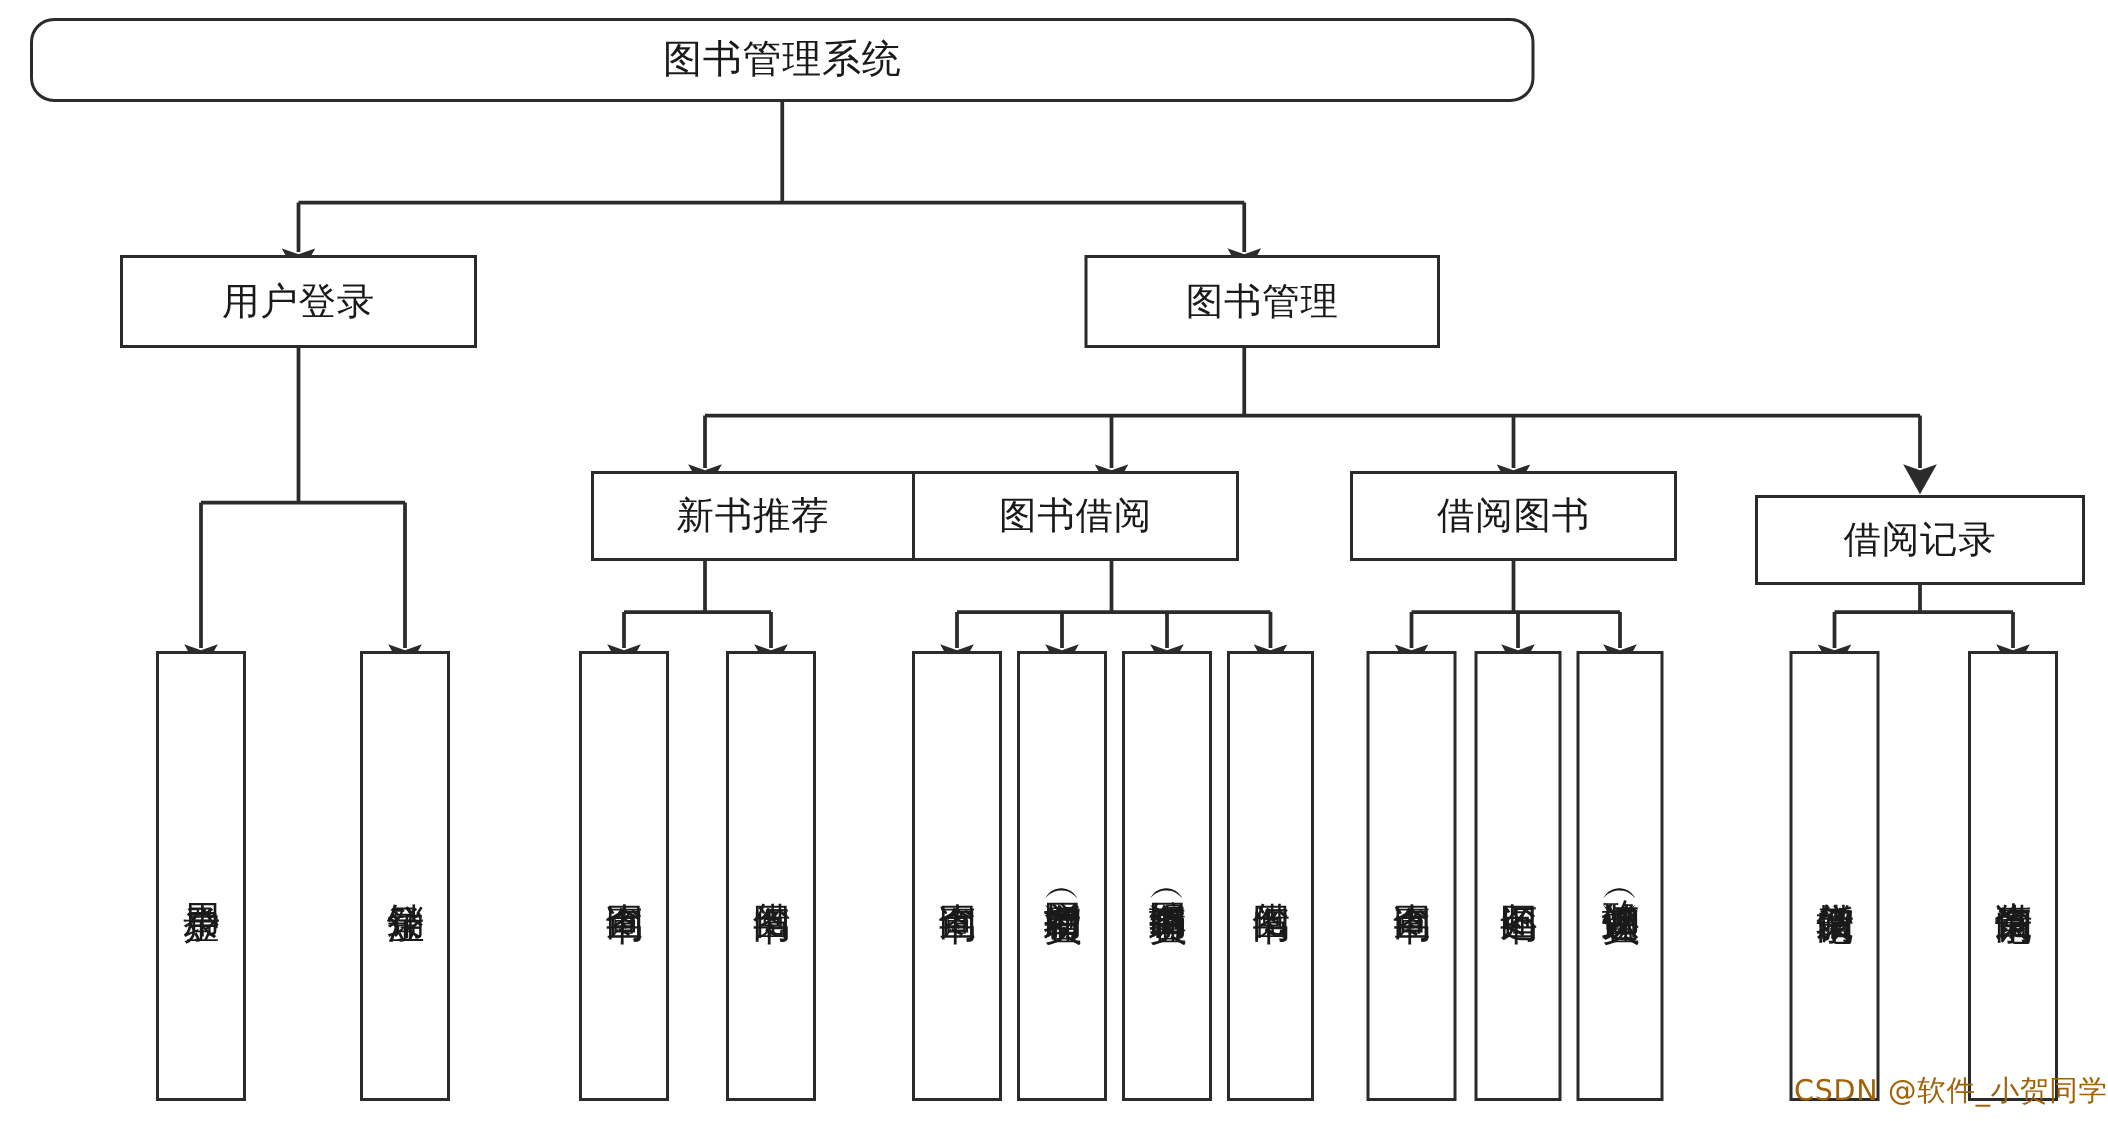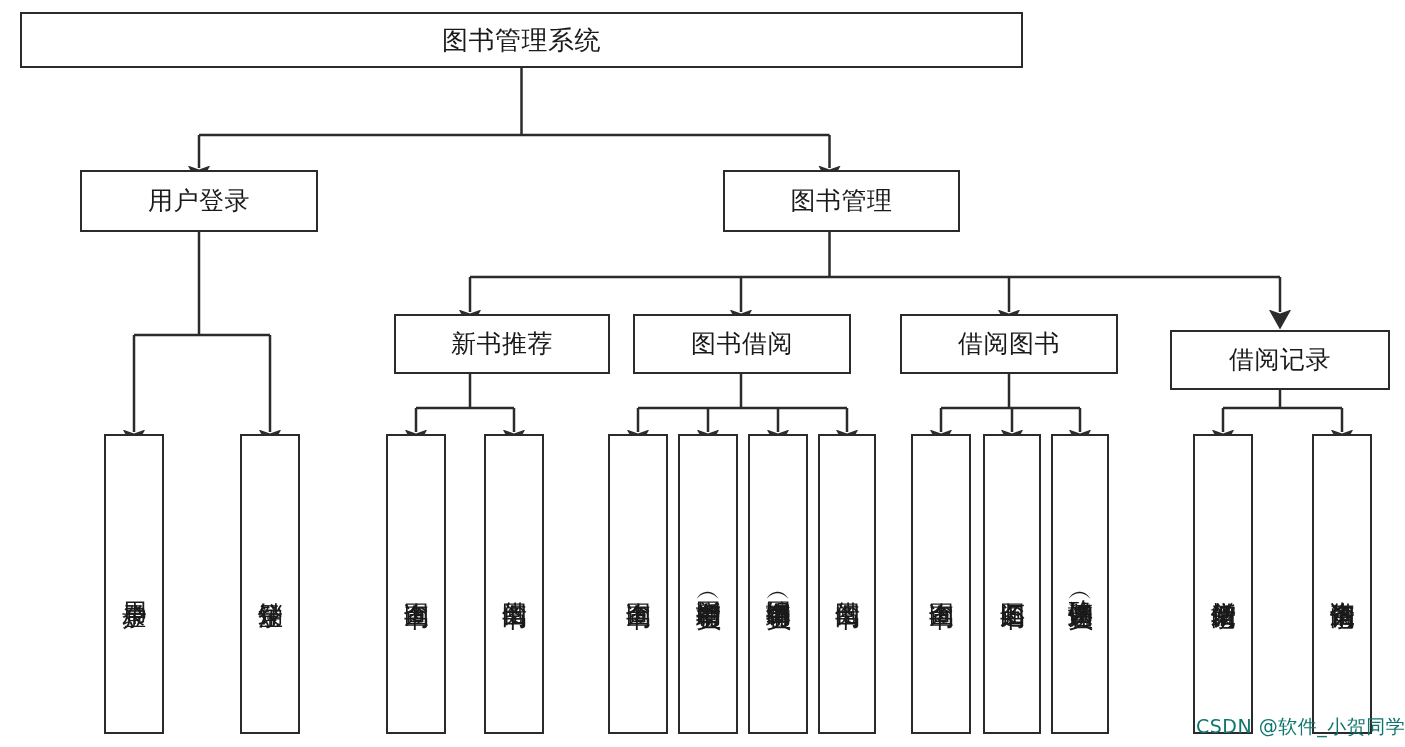--- a/index.html
+++ b/index.html
@@ -55,21 +55,21 @@
   .node.vertical .label {
     writing-mode: vertical-rl;
     text-orientation: upright;
     font-size: 25px;
     line-height: 1.12;
     letter-spacing: 1px;
     max-height: 268px;
   }
   .watermark {
     position: absolute;
-    color: #0f766e;
+    color: #a16207;
     font-size: 19px;
     white-space: nowrap;
     letter-spacing: 0.5px;
     font-family: "DejaVu Sans", "Liberation Sans", sans-serif;
   }
 </style>
 </head>
 <body>
 
 <div id="canvas">
@@ -109,33 +109,33 @@
         <line x1="941" y1="408" x2="941" y2="432" stroke="#2b2b2b" stroke-width="2.5" marker-end="url(#arrowhead)"></line>
         <line x1="1012" y1="408" x2="1012" y2="432" stroke="#2b2b2b" stroke-width="2.5" marker-end="url(#arrowhead)"></line>
         <line x1="1080" y1="408" x2="1080" y2="432" stroke="#2b2b2b" stroke-width="2.5" marker-end="url(#arrowhead)"></line>
         <line x1="1280" y1="374" x2="1280" y2="408" stroke="#2b2b2b" stroke-width="2.5"></line>
         <line x1="1223" y1="408" x2="1342" y2="408" stroke="#2b2b2b" stroke-width="2.5"></line>
         <line x1="1223" y1="408" x2="1223" y2="432" stroke="#2b2b2b" stroke-width="2.5" marker-end="url(#arrowhead)"></line>
         <line x1="1342" y1="408" x2="1342" y2="432" stroke="#2b2b2b" stroke-width="2.5" marker-end="url(#arrowhead)"></line>
       </g>
   </svg>
   <div id="nodes-layer">
-      <div class="node horizontal title" style="left: 20px; top: 12px; width: 1003px; height: 56px;">
+      <div class="node horizontal title" style="left: 20px; top: 12px; width: 1003px; height: 56px; border-radius: 16px;">
         <span class="label">图书管理系统</span>
       </div>
       <div class="node horizontal" style="left: 80px; top: 170px; width: 238px; height: 62px;">
         <span class="label">用户登录</span>
       </div>
       <div class="node horizontal" style="left: 711px; top: 170px; width: 237px; height: 62px; margin-left: 12px;">
         <span class="label">图书管理</span>
       </div>
       <div class="node horizontal" style="left: 362px; top: 314px; width: 216px; height: 60px; margin-left: 32px;">
         <span class="label">新书推荐</span>
       </div>
-      <div class="node horizontal" style="left: 633px; top: 314px; width: 218px; height: 60px;">
+      <div class="node horizontal" style="left: 608px; top: 314px; width: 218px; height: 60px;">
         <span class="label">图书借阅</span>
       </div>
       <div class="node horizontal" style="left: 900px; top: 314px; width: 218px; height: 60px;">
         <span class="label">借阅图书</span>
       </div>
       <div class="node horizontal" style="left: 1170px; top: 330px; width: 220px; height: 60px;">
         <span class="label">借阅记录</span>
       </div>
       <div class="node vertical" style="left: 104px; top: 434px; width: 60px; height: 300px;">
         <span class="label">用户登录</span>

